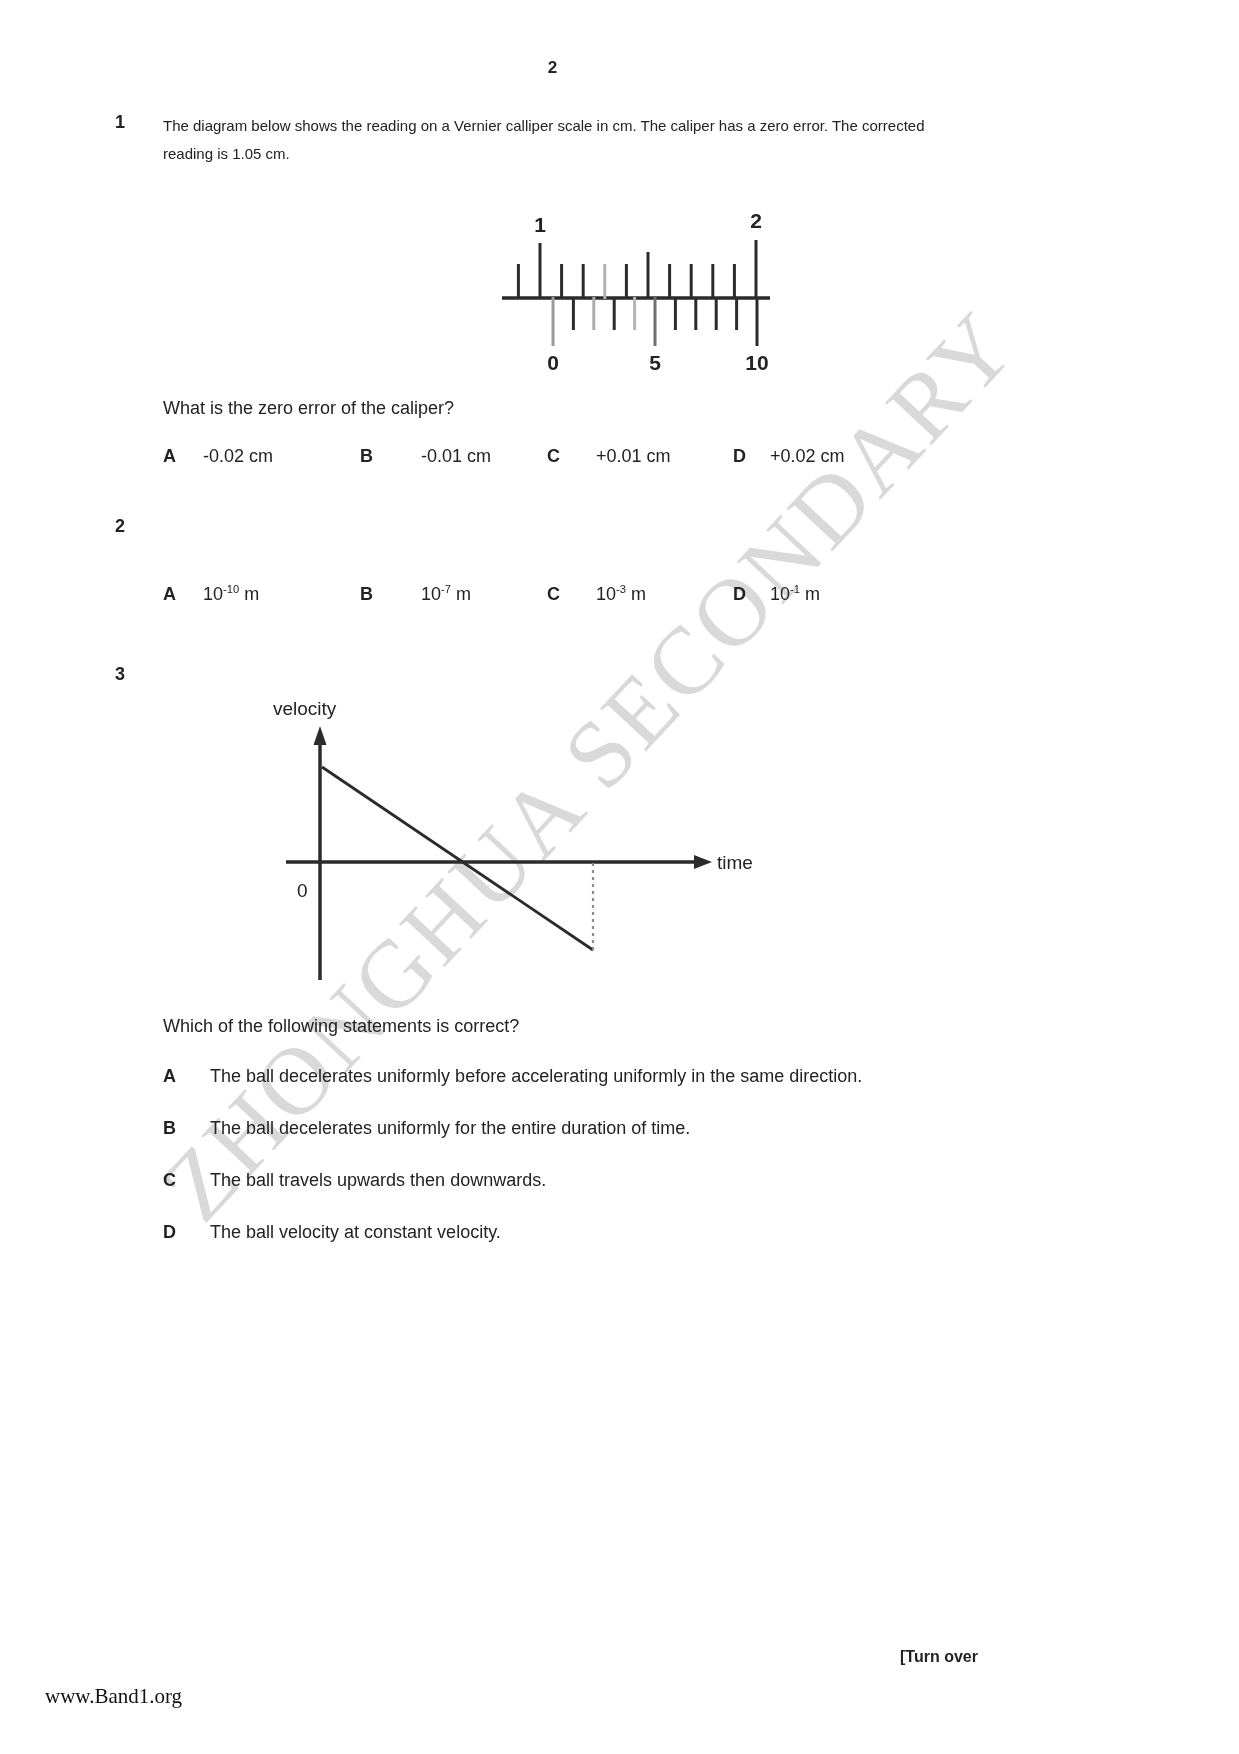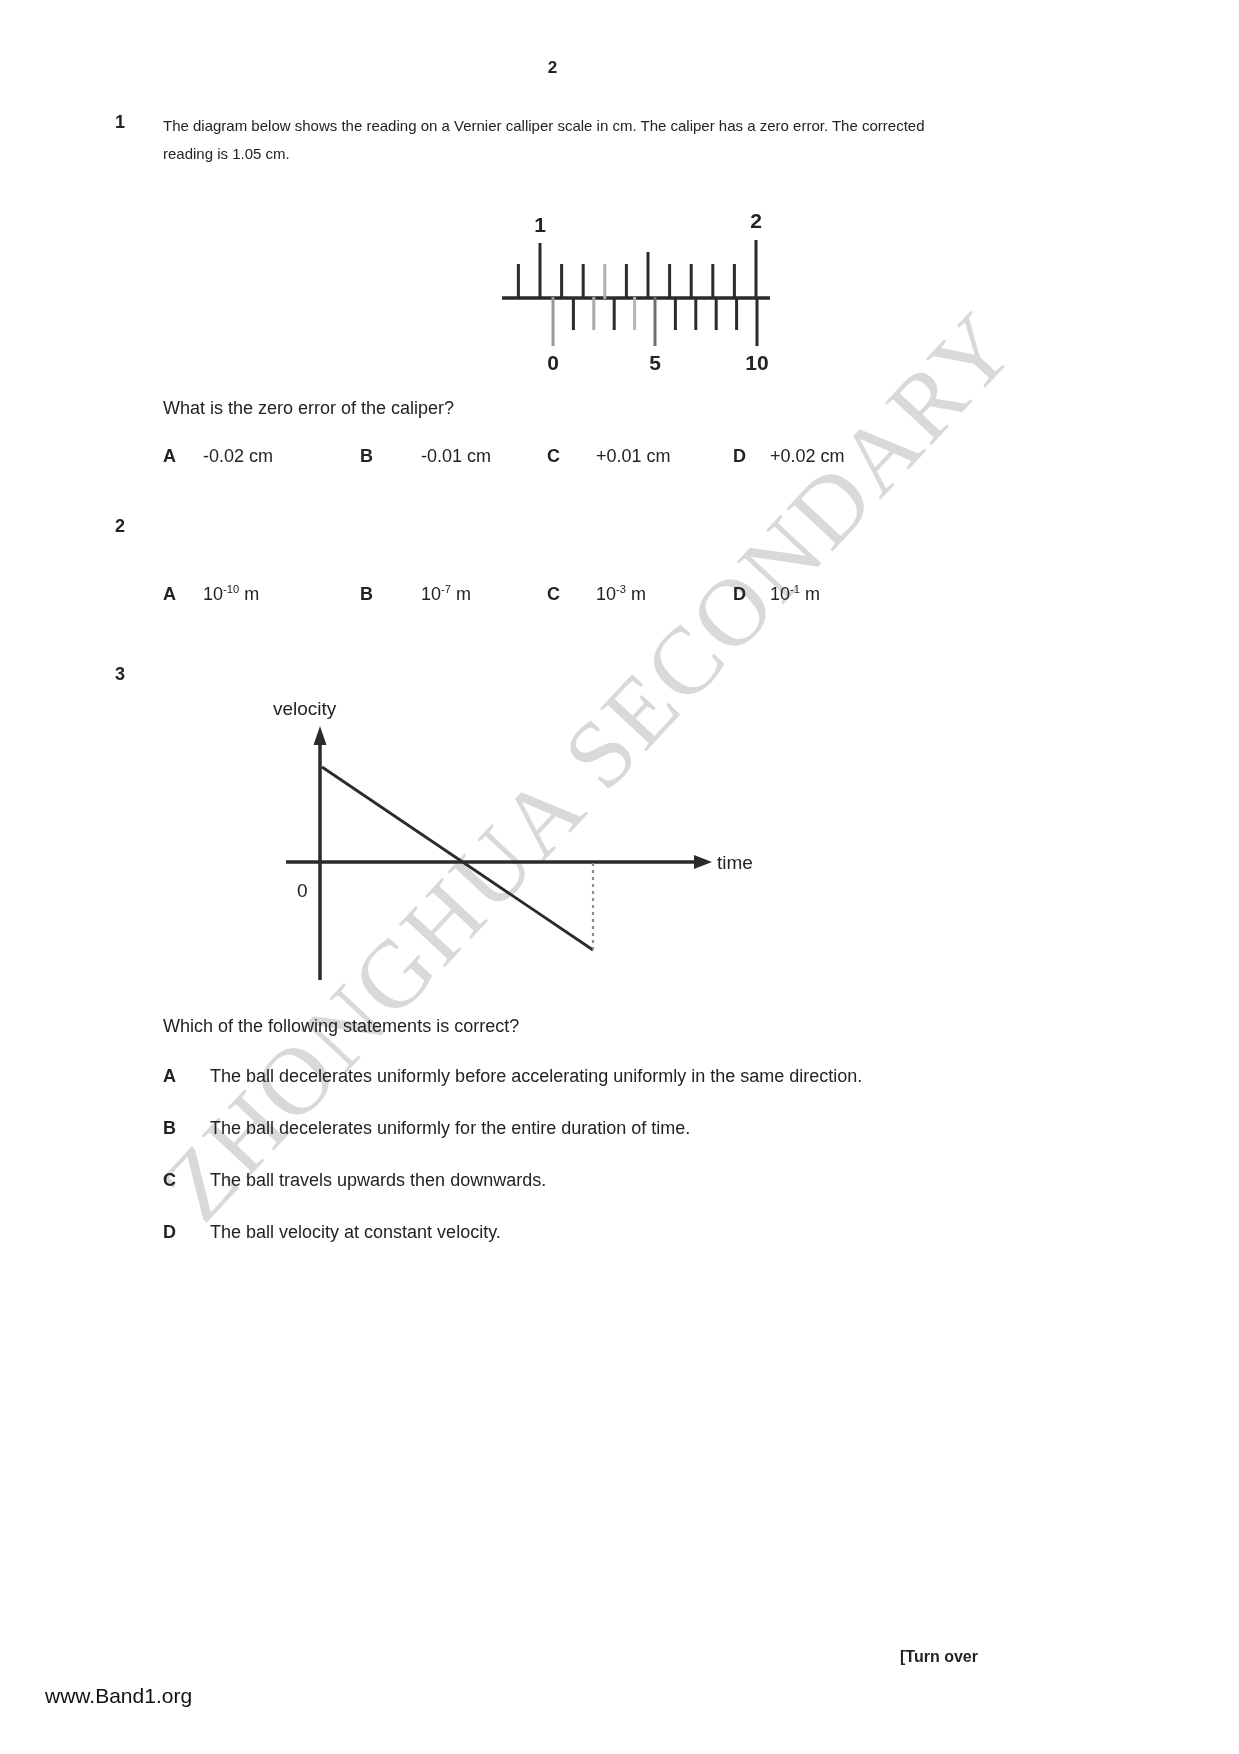--- a/index.html
+++ b/index.html
@@ -80,21 +80,21 @@
   svg text{
     font-family:"Liberation Sans","DejaVu Sans",sans-serif;
     fill:#232323;
   }
   .scale-digit{font-size:21px;font-weight:bold;}
   .graph-label{font-size:19px;}
 
   .turn-over{left:900px;top:1648px;font-size:16px;font-weight:bold;z-index:1;}
   .website{
     left:45px;top:1684px;
-    font-family:Liberation Sans, sans-serif;
+    font-family:Liberation Serif, serif;
     font-size:21px;color:#111;z-index:1;
   }
 </style>
 </head>
 <body>
 
 <div class="page">
 
   <div class="watermark">ZHONGHUA SECONDARY</div>
 

